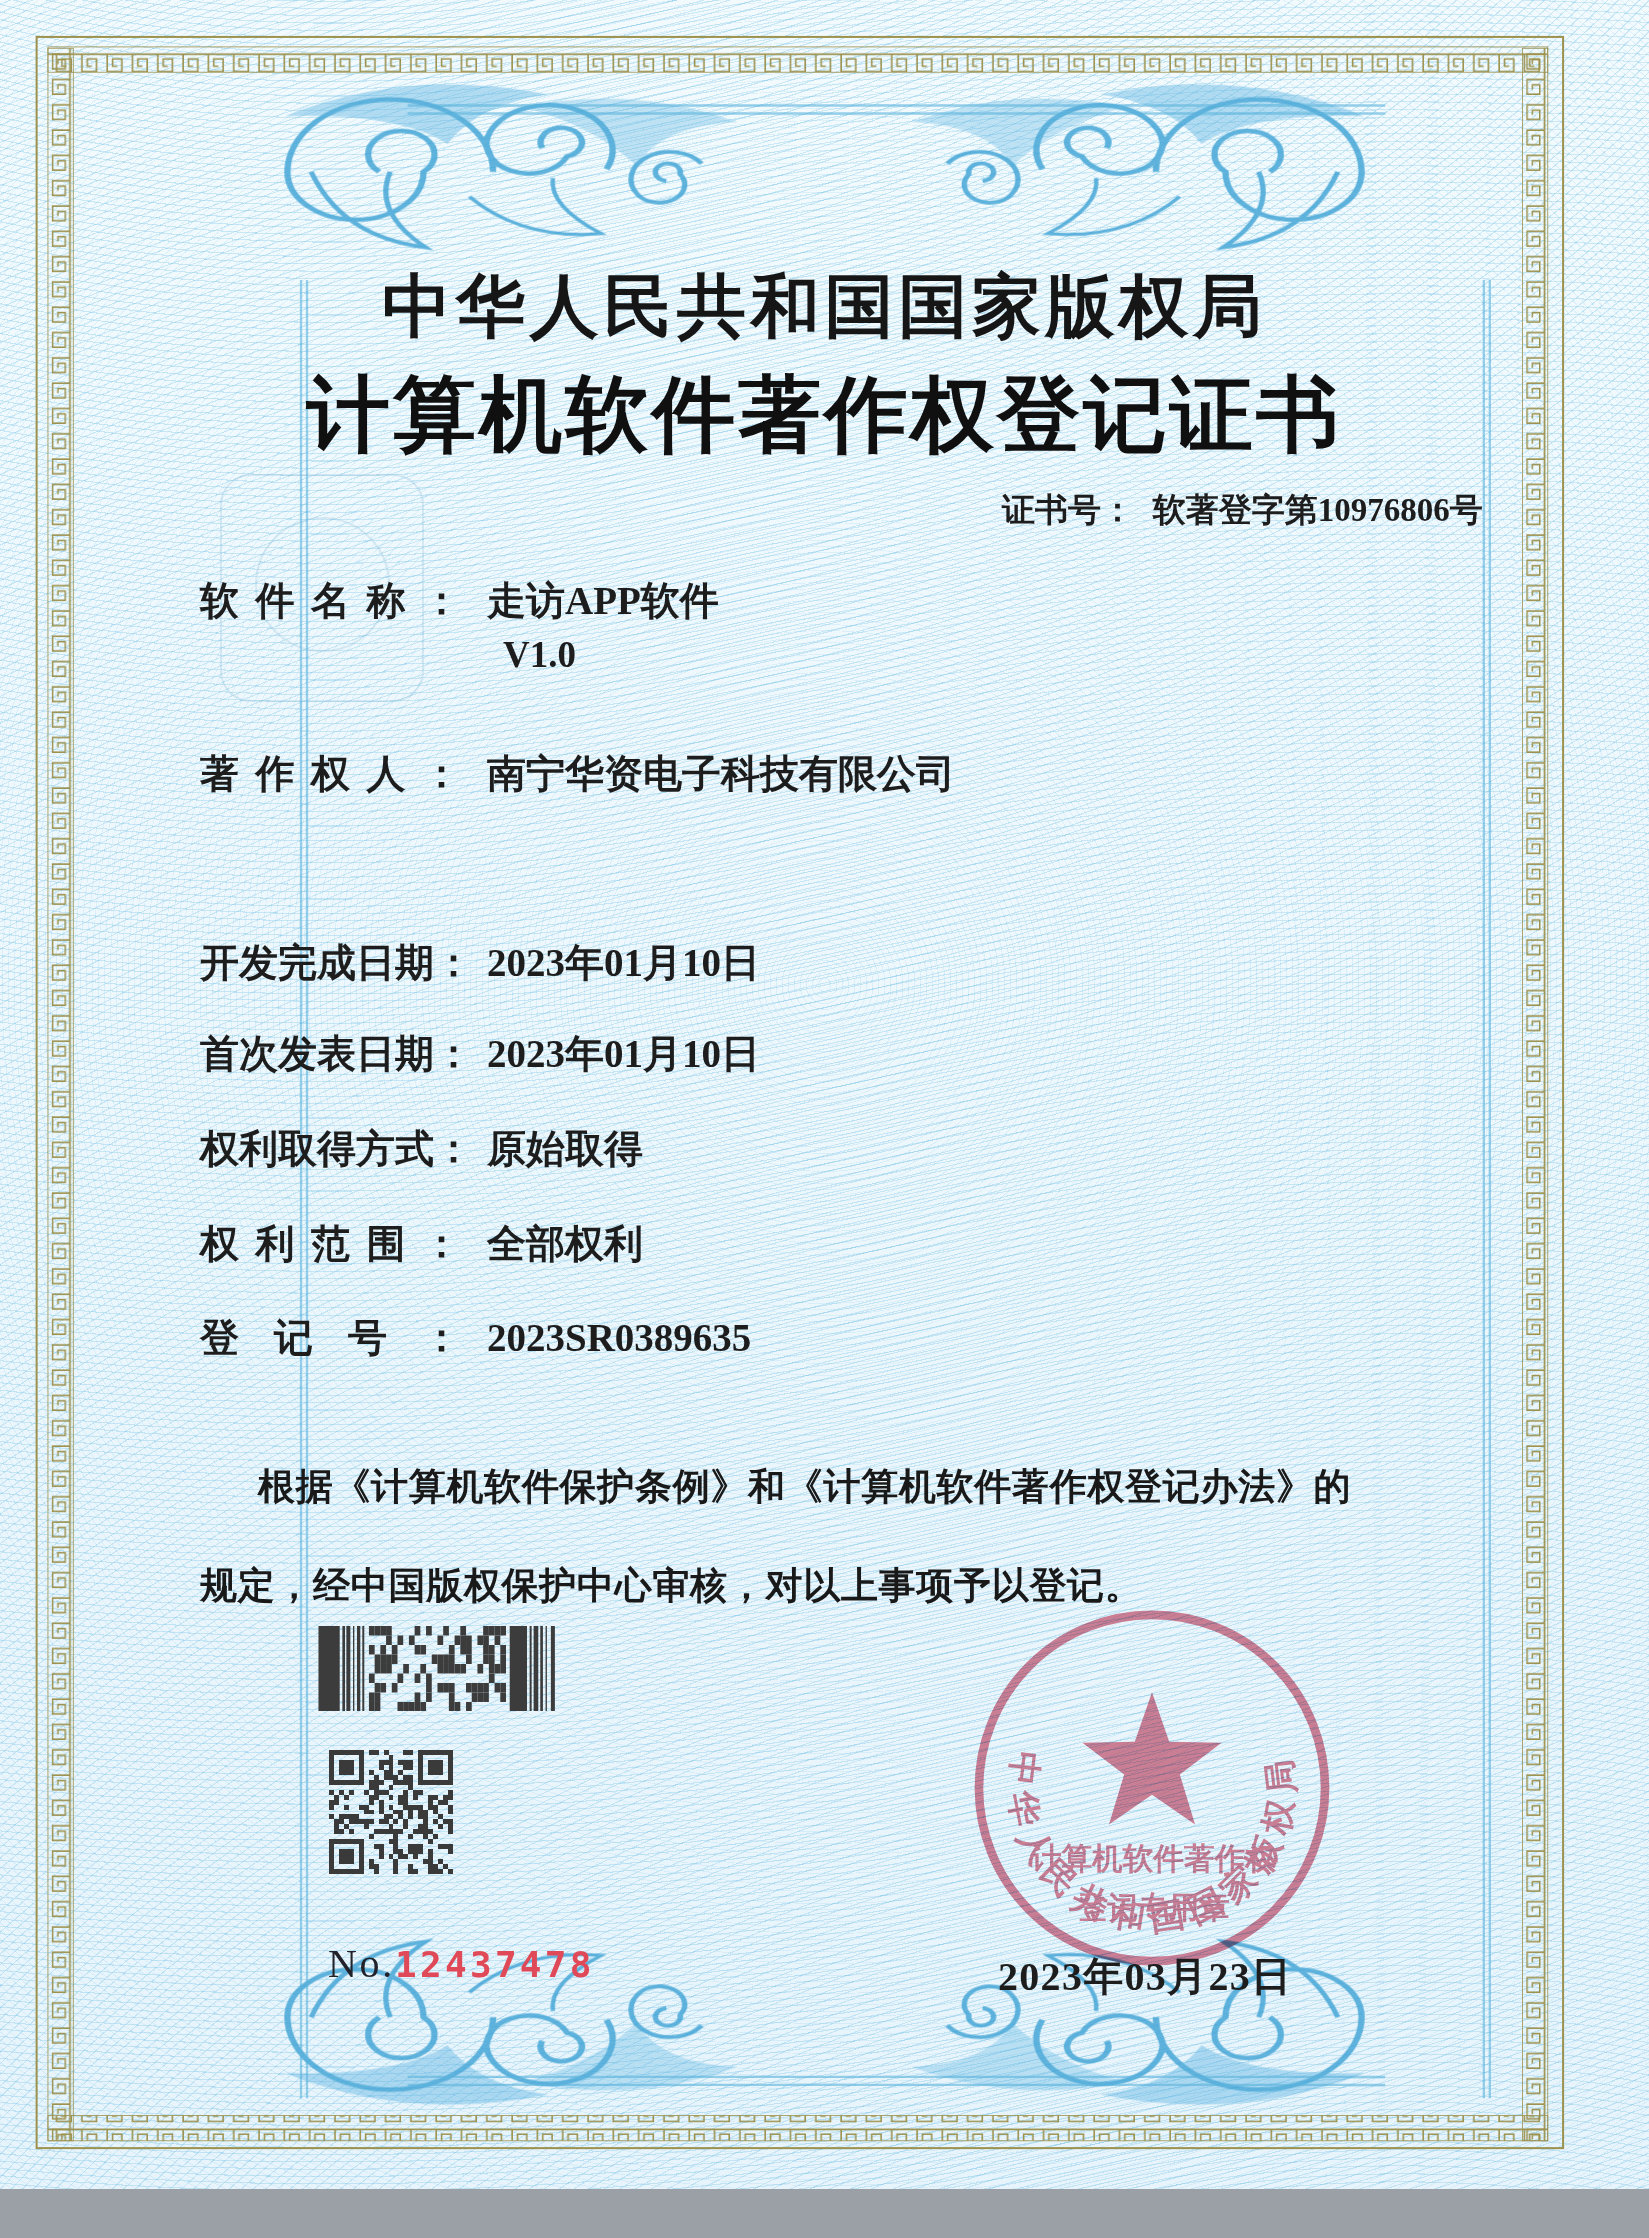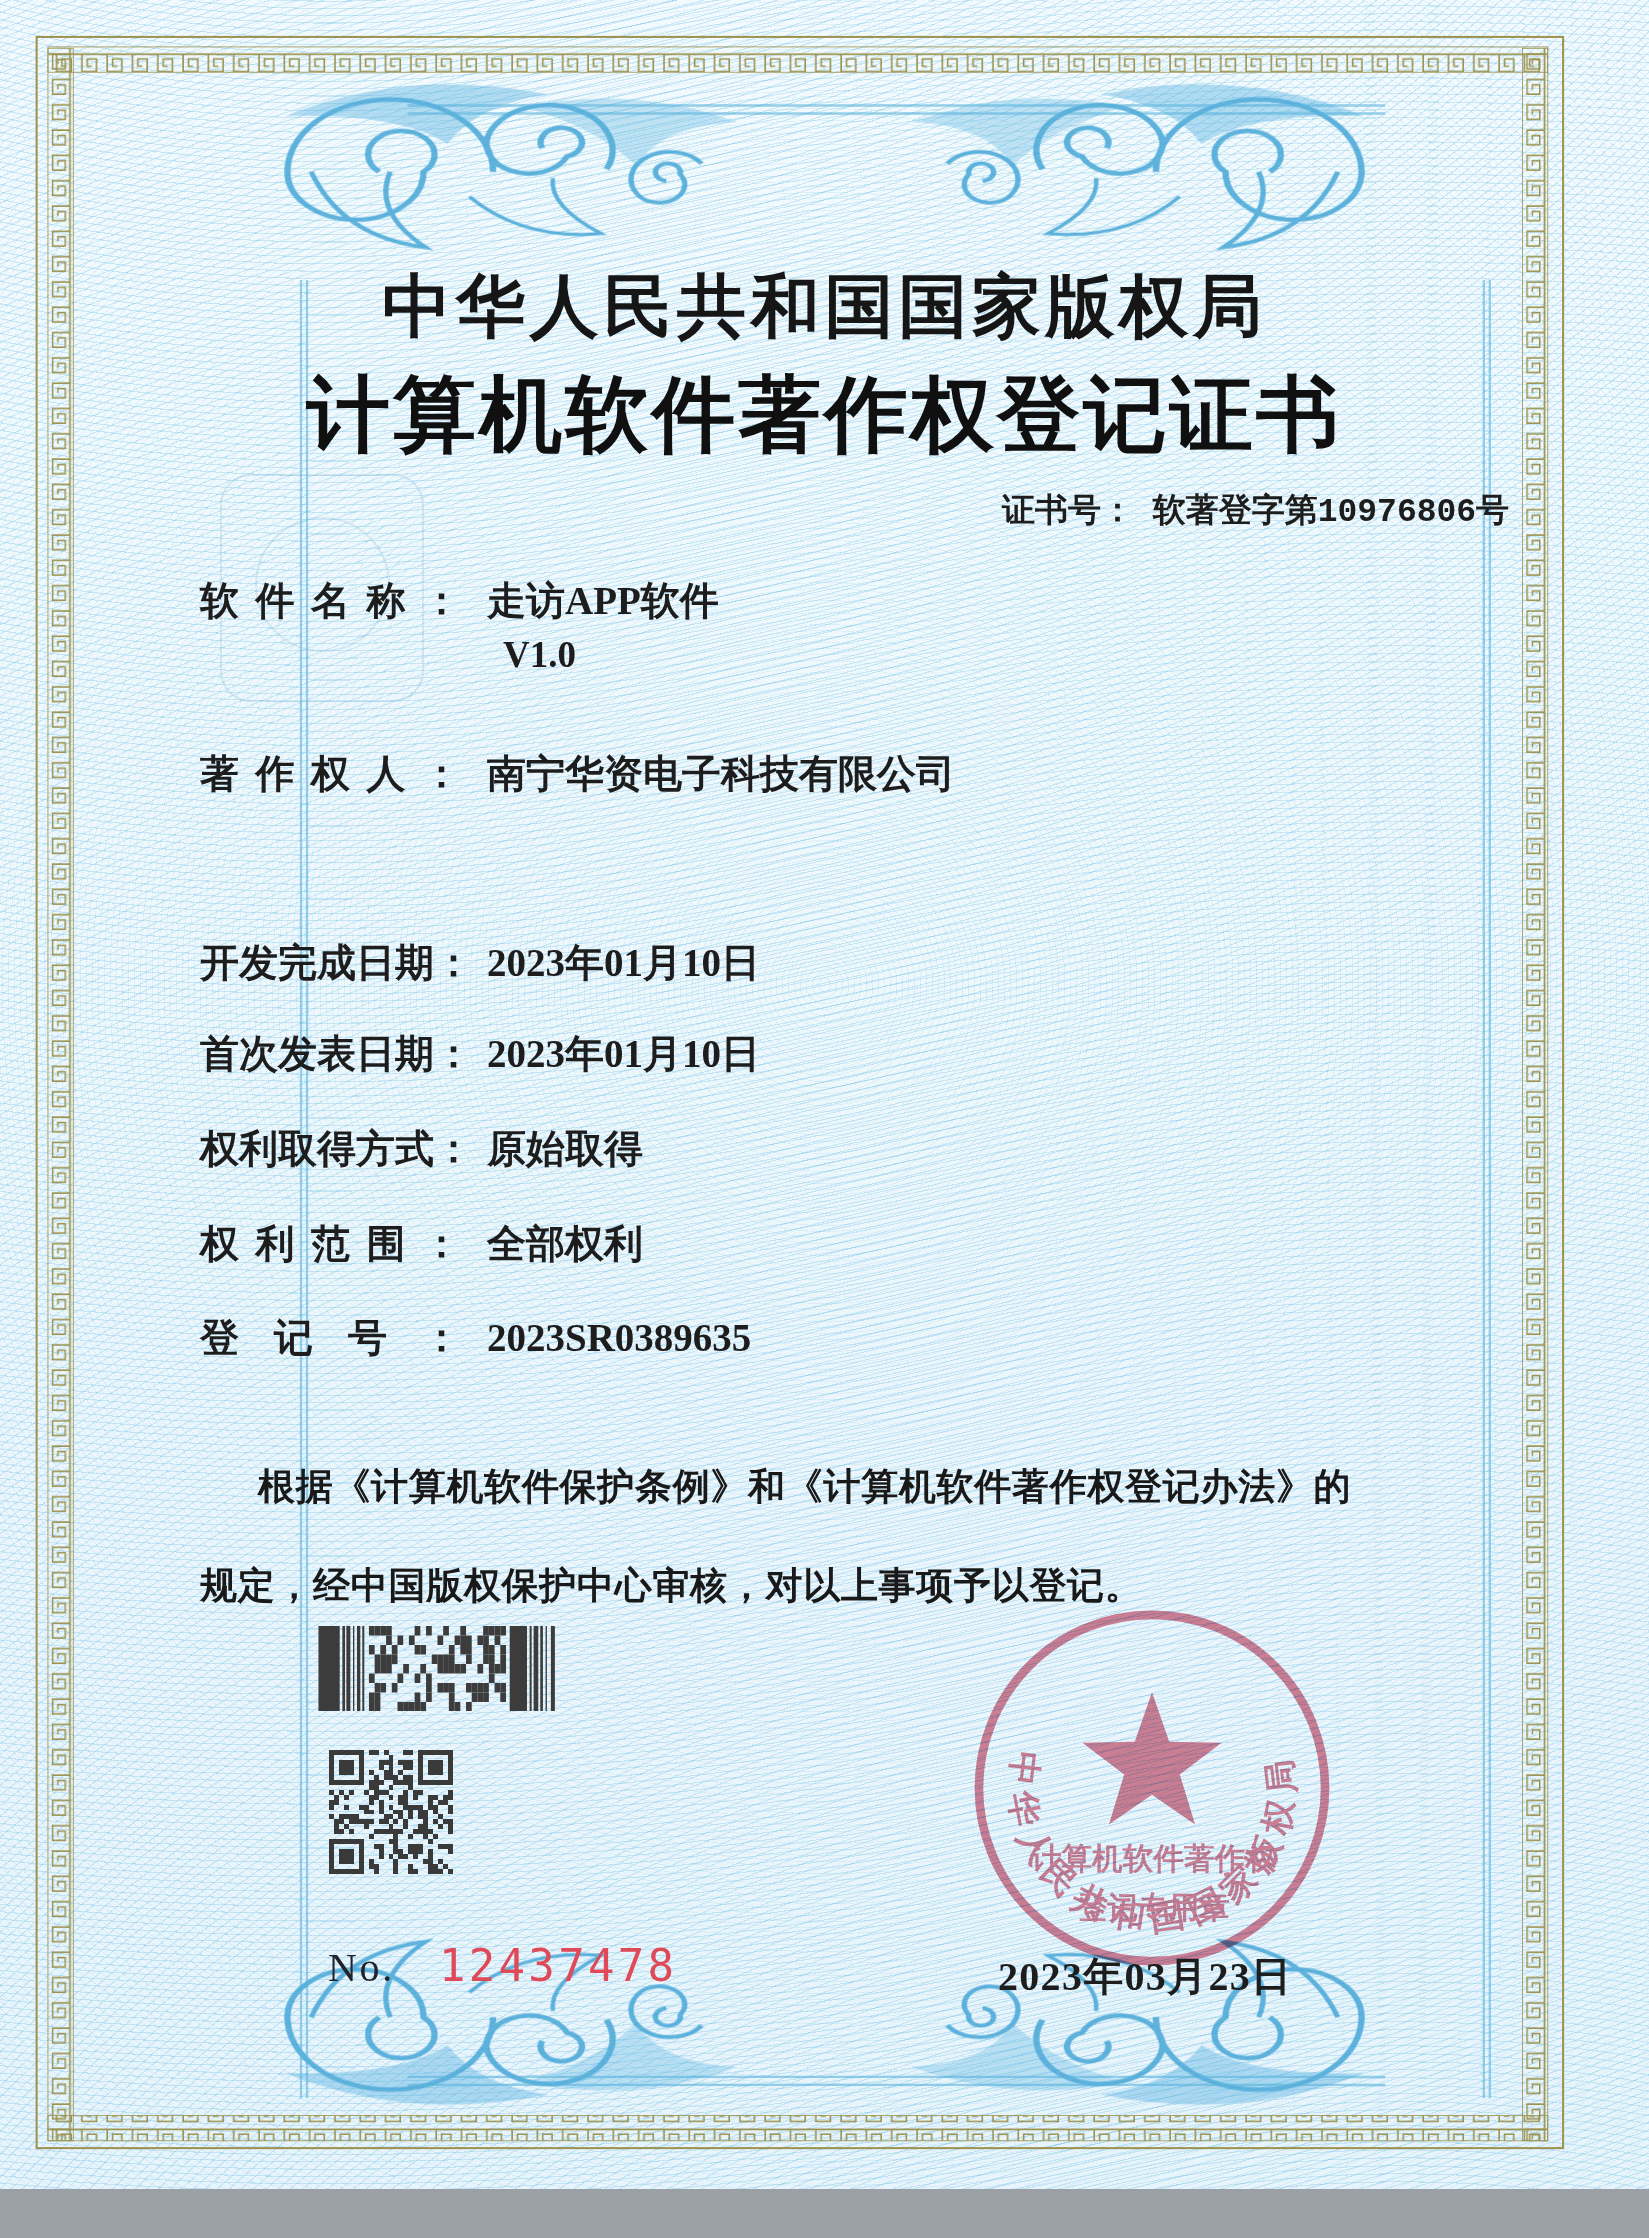--- a/index.html
+++ b/index.html
@@ -29,36 +29,36 @@
     border:2px solid rgba(125,178,208,.28);
   }
   .t-authority{
     left:0;right:0;top:261px;text-align:center;
     font-size:69px;font-weight:700;letter-spacing:4.7px;color:#161616;
   }
   .t-main{
     left:0;right:0;top:360px;text-align:center;
     font-size:83px;font-weight:700;letter-spacing:3.3px;color:#101010;
   }
-  .cert-line{left:1002px;top:488px;font-size:33px;font-weight:700;white-space:nowrap;font-family:Liberation Mono, monospace;}
+  .cert-line{left:1002px;top:488px;font-size:33px;font-weight:700;white-space:nowrap;}
   .cert-line .v{margin-left:18.7px;}
   .frow{left:200px;font-size:39px;font-weight:700;white-space:nowrap;}
   .flabel{
     display:inline-block;width:261px;
     text-align:justify;text-align-last:justify;text-justify:inter-character;
   }
   .fvalue{display:inline-block;margin-left:26px;}
   .fvalue2{left:503px;font-size:37px;font-weight:700;}
   .statement{font-size:37px;font-weight:600;letter-spacing:0.7px;white-space:nowrap;color:#191919;margin-top:40px;}
   .codes-svg{position:absolute;}
   .serial{left:280px;top:1940px;font-size:40px;white-space:nowrap;}
   .serial .no{font-weight:400;color:#22222a;letter-spacing:2.7px;margin-left:48px;}
   .serial .num{
     font-family:"DejaVu Sans Mono","Liberation Mono",monospace;
-    font-size:44px;color:#e04a58;letter-spacing:3.3px;margin-left:44px;font-weight:400;
+    font-size:36px;color:#e04a58;letter-spacing:3.3px;font-weight:700;
   }
   .seal{position:absolute;left:939px;top:1577px;width:426px;height:426px;mix-blend-mode:multiply;}
   .issue-date{left:998px;top:1949px;font-size:40px;font-weight:700;letter-spacing:1.3px;white-space:nowrap;}
 </style>
 </head>
 <body>
 
 <div class="page">
 
   <div class="waves"></div>

